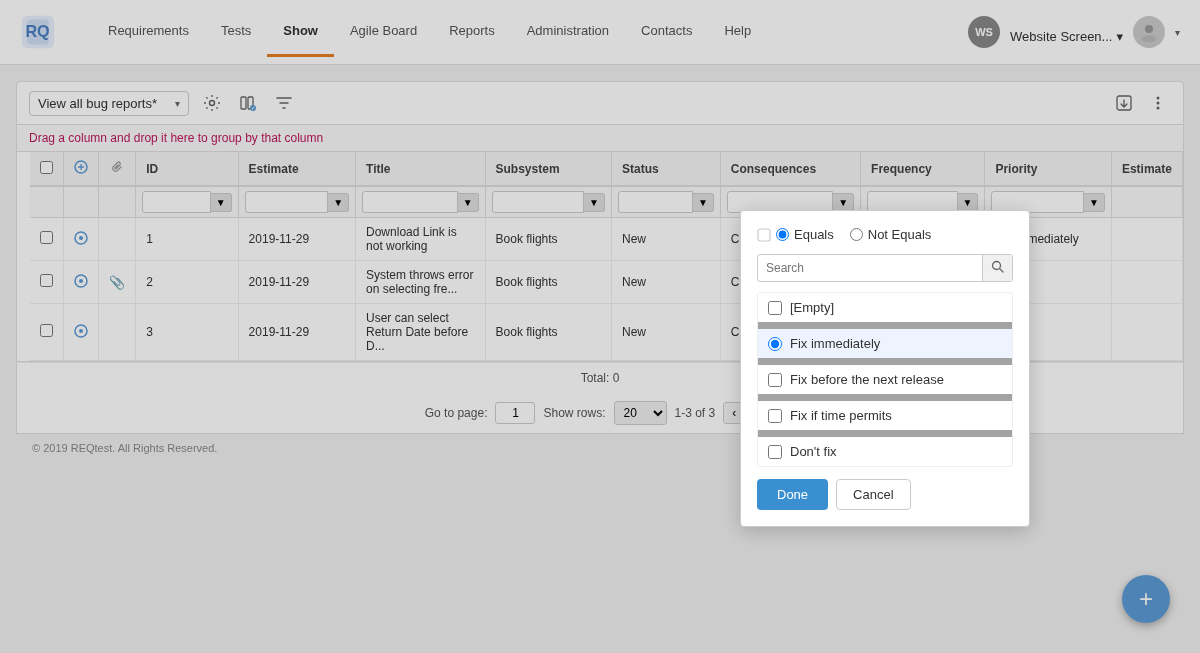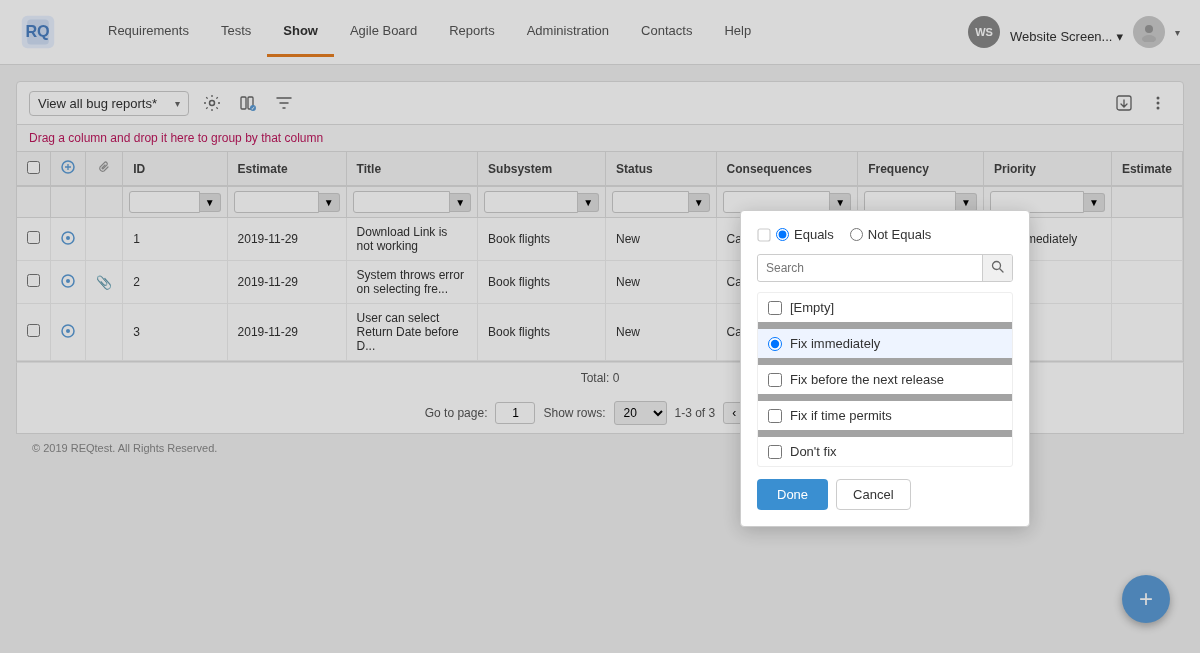--- a/index.html
+++ b/index.html
@@ -129,20 +129,21 @@
       font-size: 12px;
       color: #be185d;
     }
 
     
     .table-container {
       background: #fff;
       border: 1px solid #ddd;
       border-top: none;
       overflow-x: auto;
+      padding-left: 13px;
     }
     table {
       width: 100%;
       border-collapse: collapse;
     }
     thead tr th {
       background: #f5f5f5;
       border-bottom: 2px solid #ddd;
       border-right: 1px solid #ddd;
       padding: 8px 10px;

